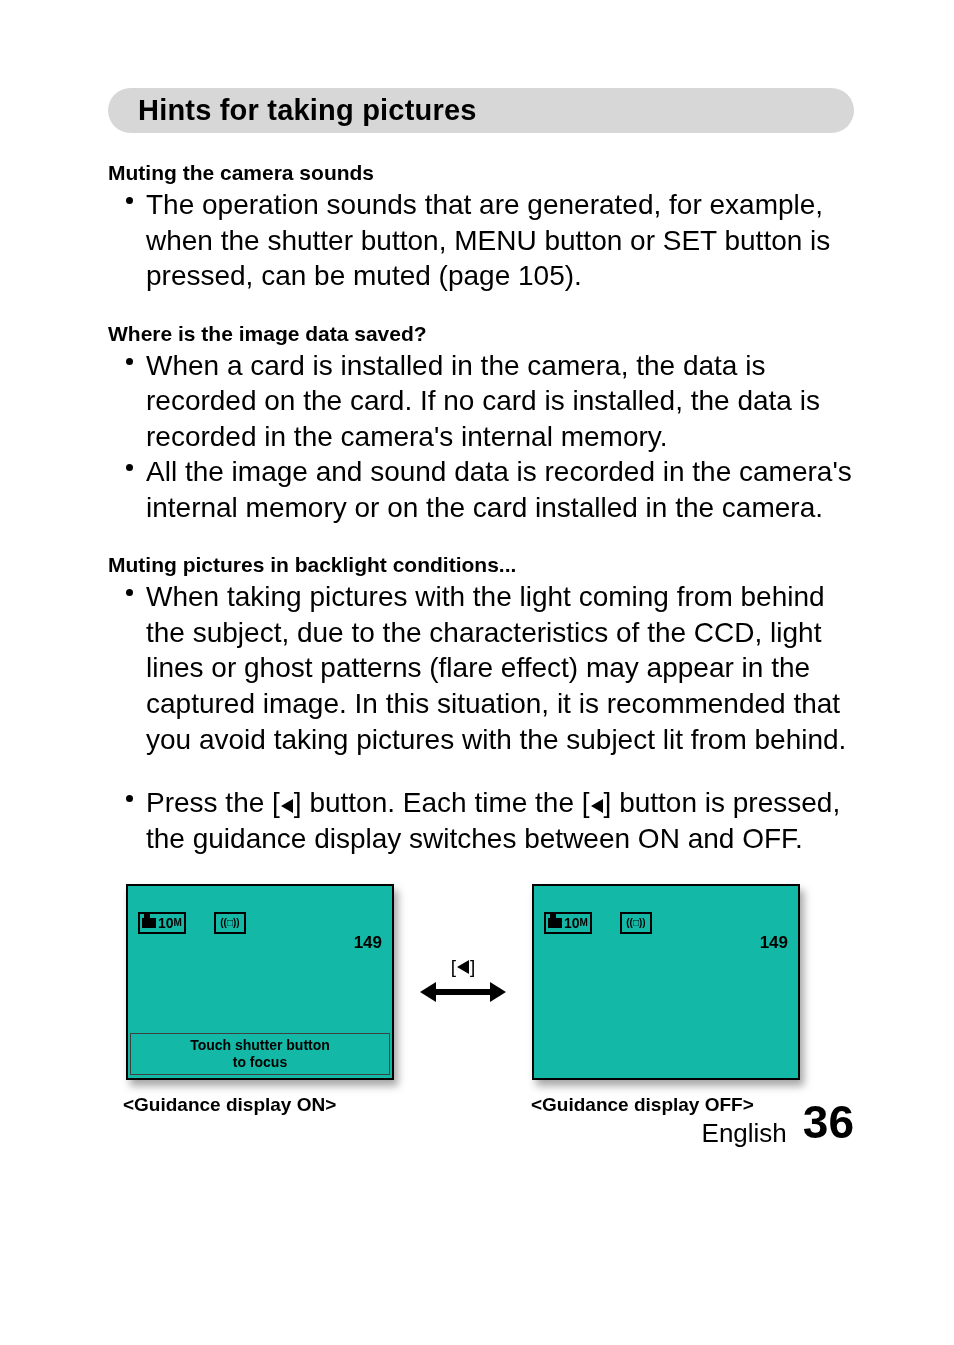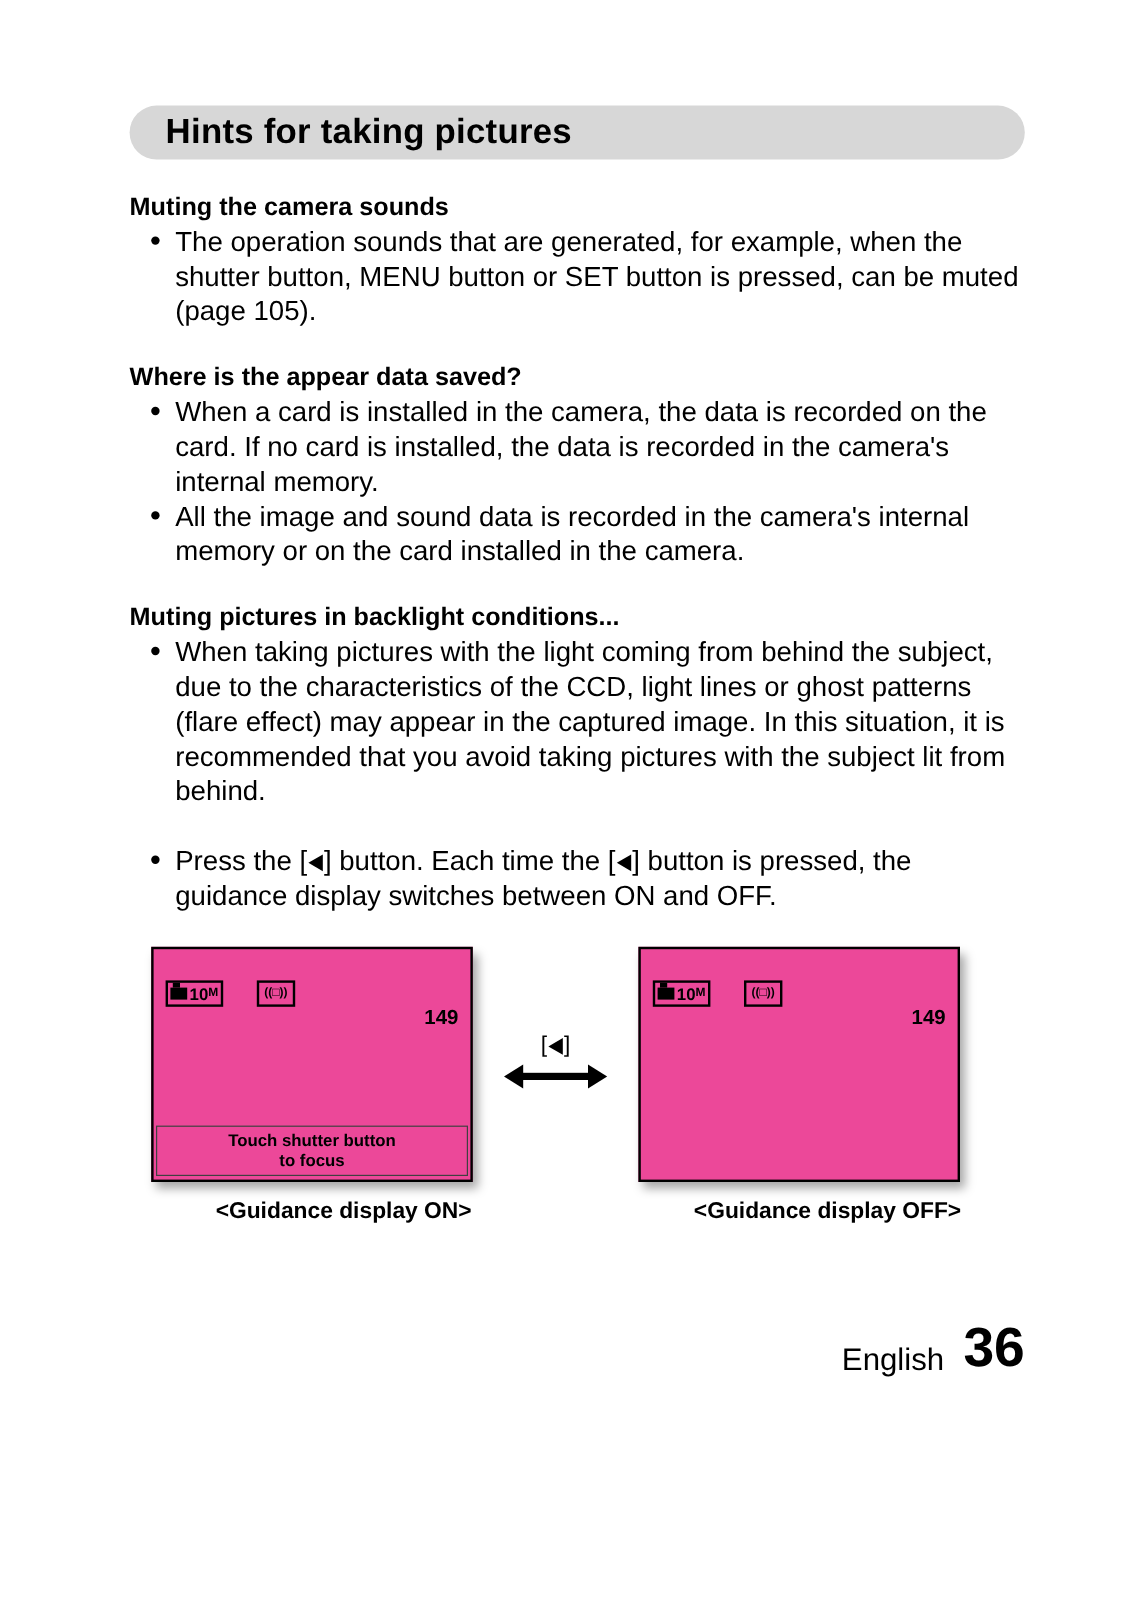--- a/index.html
+++ b/index.html
@@ -30,21 +30,21 @@
   }
   .section-head {
     font-weight: bold;
     font-size: 21px;
     margin: 2px 0 2px 0;
   }
   ul.bullets {
     list-style: none;
     margin: 0 0 28px 0;
     padding: 0 0 0 18px;
-    font-size: 23px;
+    font-size: 28px;
     line-height: 1.27;
   }
   ul.bullets li {
     position: relative;
     padding-left: 20px;
     margin: 0;
   }
   ul.bullets li::before {
     content: "";
     position: absolute;
@@ -70,21 +70,21 @@
   .diagram-row {
     display: flex;
     align-items: flex-start;
     margin-top: 18px;
   }
   .camera-display {
     width: 268px;
     height: 196px;
     border: 2px solid #000;
     box-shadow: 4px 6px 8px rgba(0,0,0,0.35);
-    background: #ec4899;
+    background: #14b8a6;
     position: relative;
     box-sizing: border-box;
   }
   .cd-topbar {
     position: absolute;
     top: 6px;
     left: 0; right: 0;
     display: flex;
     align-items: center;
     padding: 0 10px;
@@ -183,21 +183,21 @@
   }
   .dbl-arrow::before { left: 0; border-right: 16px solid #000; }
   .dbl-arrow::after  { right: 0; border-left: 16px solid #000; }
   .caption-row {
     display: flex;
     margin-top: 14px;
   }
   .caption {
     font-weight: bold;
     font-size: 19px;
-    text-align: right;
+    text-align: left;
   }
   .cap-left { width: 270px; margin-left: 15px; }
   .cap-right { width: 270px; margin-left: 138px; }
   .footer {
     position: absolute;
     right: 100px;
     bottom: 60px;
     display: flex;
     align-items: flex-end;
   }
@@ -217,21 +217,21 @@
 
   <div class="hint-bar">
     <span>Hints for taking pictures</span>
   </div>
 
   <div class="section-head">Muting the camera sounds</div>
   <ul class="bullets">
     <li><span class="run">The operation sounds that are generated, for example, when the shutter button, MENU button or SET button is pressed, can be muted (page 105).</span></li>
   </ul>
 
-  <div class="section-head">Where is the appear data saved?</div>
+  <div class="section-head">Where is the image data saved?</div>
   <ul class="bullets">
     <li><span class="run">When a card is installed in the camera, the data is recorded on the card. If no card is installed, the data is recorded in the camera's internal memory.</span></li>
     <li><span class="run">All the image and sound data is recorded in the camera's internal memory or on the card installed in the camera.</span></li>
   </ul>
 
   <div class="section-head">Muting pictures in backlight conditions...</div>
   <ul class="bullets">
     <li><span class="run">When taking pictures with the light coming from behind the subject, due to the characteristics of the CCD, light lines or ghost patterns (flare effect) may appear in the captured image. In this situation, it is recommended that you avoid taking pictures with the subject lit from behind.</span></li>
   </ul>
 

